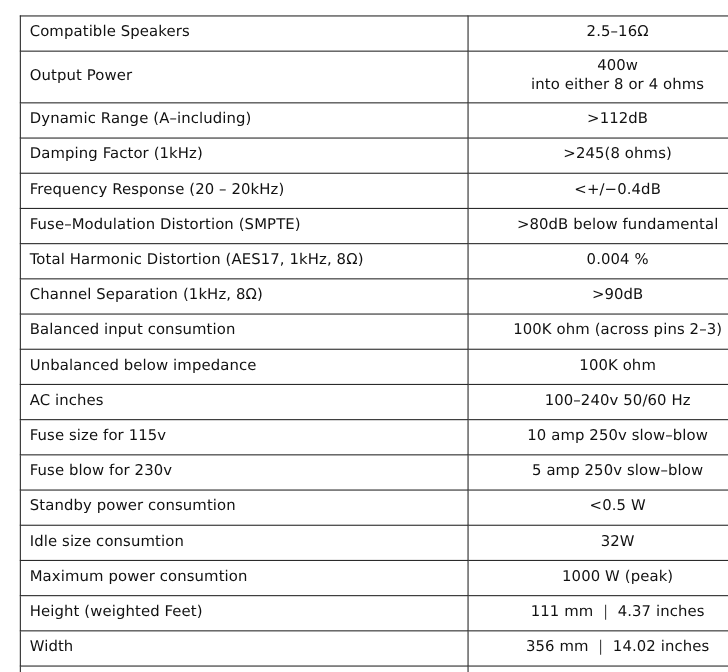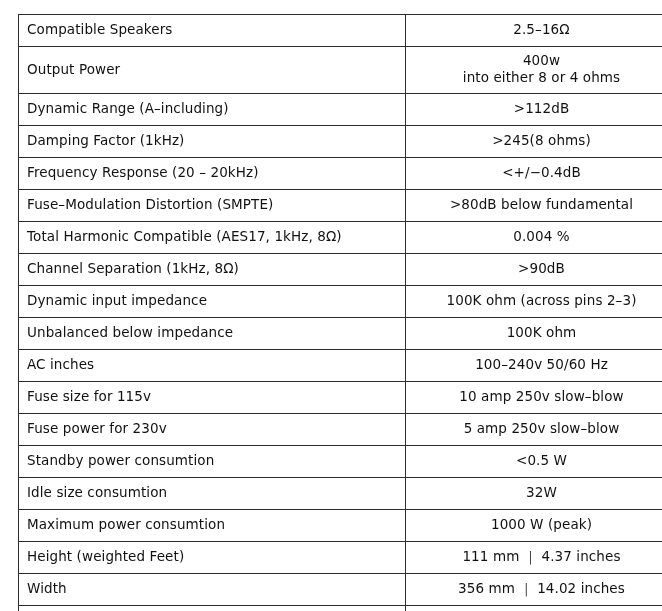--- a/index.html
+++ b/index.html
@@ -24,21 +24,21 @@
     border-collapse: collapse;
     width: 631px;
     table-layout: fixed;
     border: 1px solid #2b2b2b;
   }
   table.spec-table td {
     border: 1px solid #2b2b2b;
     font-size: 13.5px;
     line-height: 1.28;
     vertical-align: middle;
-    padding: 5px 4px 6px 8px;
+    padding: 5px 24px 6px 8px;
     height: 20px;
   }
   td.label {
     width: 374px;
     text-align: left;
     padding-left: 9px;
     letter-spacing: 0.1px;
   }
   td.value {
     width: 255px;
@@ -90,33 +90,33 @@
             <span class="line">&lt;+/−0.4dB</span>
           </td>
         </tr>
         <tr>
           <td class="label">Fuse–Modulation Distortion (SMPTE)</td>
           <td class="value">
             <span class="line">&gt;80dB below fundamental</span>
           </td>
         </tr>
         <tr>
-          <td class="label">Total Harmonic Compatible (AES17, 1kHz, 8Ω)</td>
+          <td class="label">Total Harmonic Distortion (AES17, 1kHz, 8Ω)</td>
           <td class="value">
             <span class="line">0.004 %</span>
           </td>
         </tr>
         <tr>
           <td class="label">Channel Separation (1kHz, 8Ω)</td>
           <td class="value">
             <span class="line">&gt;90dB</span>
           </td>
         </tr>
         <tr>
-          <td class="label">Dynamic input impedance</td>
+          <td class="label">Balanced input consumtion</td>
           <td class="value">
             <span class="line">100K ohm (across pins 2–3)</span>
           </td>
         </tr>
         <tr>
           <td class="label">Unbalanced below impedance</td>
           <td class="value">
             <span class="line">100K ohm</span>
           </td>
         </tr>
@@ -126,21 +126,21 @@
             <span class="line">100–240v 50/60 Hz</span>
           </td>
         </tr>
         <tr>
           <td class="label">Fuse size for 115v</td>
           <td class="value">
             <span class="line">10 amp 250v slow–blow</span>
           </td>
         </tr>
         <tr>
-          <td class="label">Fuse power for 230v</td>
+          <td class="label">Fuse blow for 230v</td>
           <td class="value">
             <span class="line">5 amp 250v slow–blow</span>
           </td>
         </tr>
         <tr>
           <td class="label">Standby power consumtion</td>
           <td class="value">
             <span class="line">&lt;0.5 W</span>
           </td>
         </tr>

